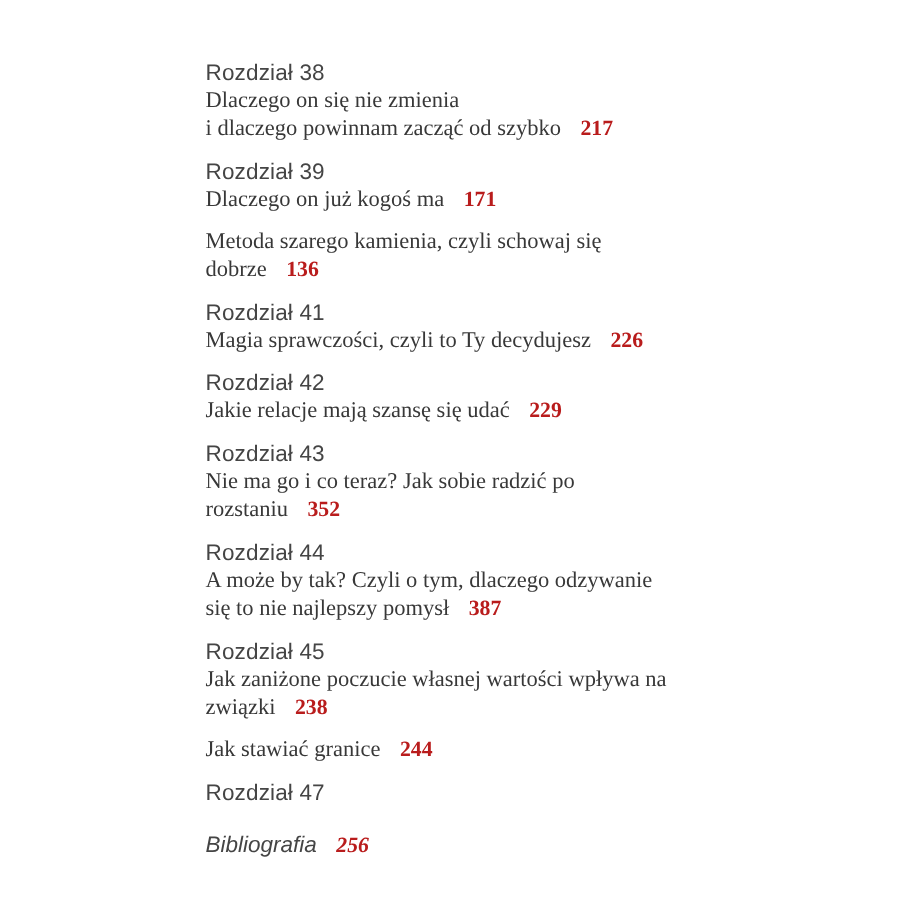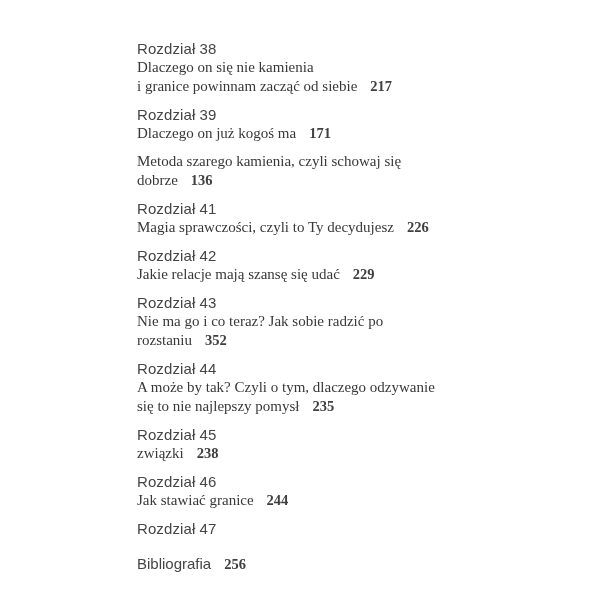--- a/index.html
+++ b/index.html
@@ -33,43 +33,44 @@
   .title-line {
     font-family: "Liberation Serif", "DejaVu Serif", serif;
     font-size: 15px;
     line-height: 19px;
     color: #383838;
   }
   .page-number {
     font-family: "Liberation Serif", "DejaVu Serif", serif;
     font-weight: bold;
     font-size: 14.5px;
-    color: #404040;
+    color: #b91c1c;
     margin-left: 13px;
   }
   .biblio-entry {
     margin-top: 16px;
+    font-style: italic;
   }
   .biblio-label {
     font-family: "Liberation Sans", sans-serif;
     font-size: 15px;
     line-height: 19px;
     color: #454545;
     display: inline;
   }
 </style>
 </head>
 <body>
 
 <div class="page">
   <div id="toc-list">
   <div class="toc-entry">
     <div class="chapter-label">Rozdział 38</div>
-  <div class="title-line"><span>Dlaczego on się nie kamienia</span></div>
-        <div class="title-line"><span>i granice powinnam zacząć od siebie</span><span class="page-number">217</span></div>
+  <div class="title-line"><span>Dlaczego on się nie zmienia</span></div>
+        <div class="title-line"><span>i dlaczego powinnam zacząć od szybko</span><span class="page-number">217</span></div>
       </div>
 
   <div class="toc-entry">
     <div class="chapter-label">Rozdział 39</div>
   <div class="title-line"><span>Dlaczego on już kogoś ma</span><span class="page-number">171</span></div>
       </div>
 
   <div class="toc-entry">
   <div class="title-line"><span>Metoda szarego kamienia, czyli schowaj się dobrze</span><span class="page-number">136</span></div>
       </div>
@@ -85,30 +86,30 @@
       </div>
 
   <div class="toc-entry">
     <div class="chapter-label">Rozdział 43</div>
   <div class="title-line"><span>Nie ma go i co teraz? Jak sobie radzić po rozstaniu</span><span class="page-number">352</span></div>
       </div>
 
   <div class="toc-entry">
     <div class="chapter-label">Rozdział 44</div>
   <div class="title-line"><span>A może by tak? Czyli o tym, dlaczego odzywanie</span></div>
-        <div class="title-line"><span>się to nie najlepszy pomysł</span><span class="page-number">235</span></div>
+        <div class="title-line"><span>się to nie najlepszy pomysł</span><span class="page-number">387</span></div>
       </div>
 
   <div class="toc-entry">
     <div class="chapter-label">Rozdział 45</div>
+  <div class="title-line"><span>Jak zaniżone poczucie własnej wartości wpływa na</span></div>
         <div class="title-line"><span>związki</span><span class="page-number">238</span></div>
       </div>
 
   <div class="toc-entry">
-    <div class="chapter-label">Rozdział 46</div>
   <div class="title-line"><span>Jak stawiać granice</span><span class="page-number">244</span></div>
       </div>
 
   <div class="toc-entry">
     <div class="chapter-label">Rozdział 47</div>
       </div>
 </div>
 
   <div class="toc-entry biblio-entry">
     <span class="biblio-label">Bibliografia</span><span class="page-number">256</span>

